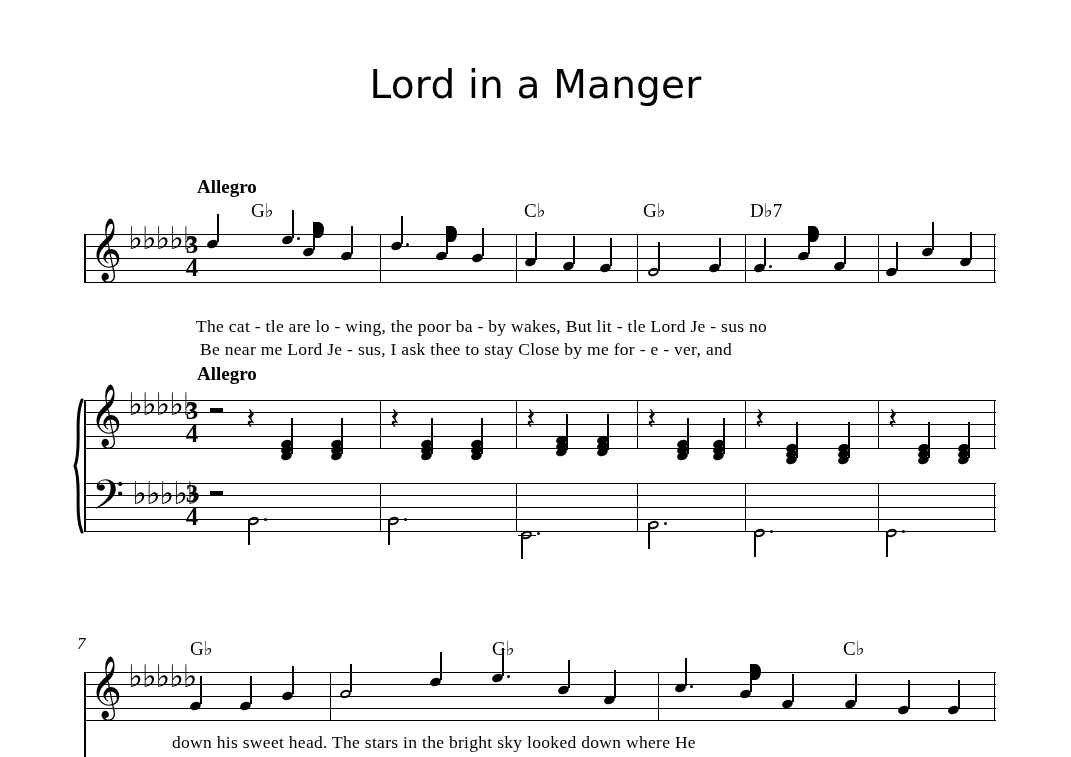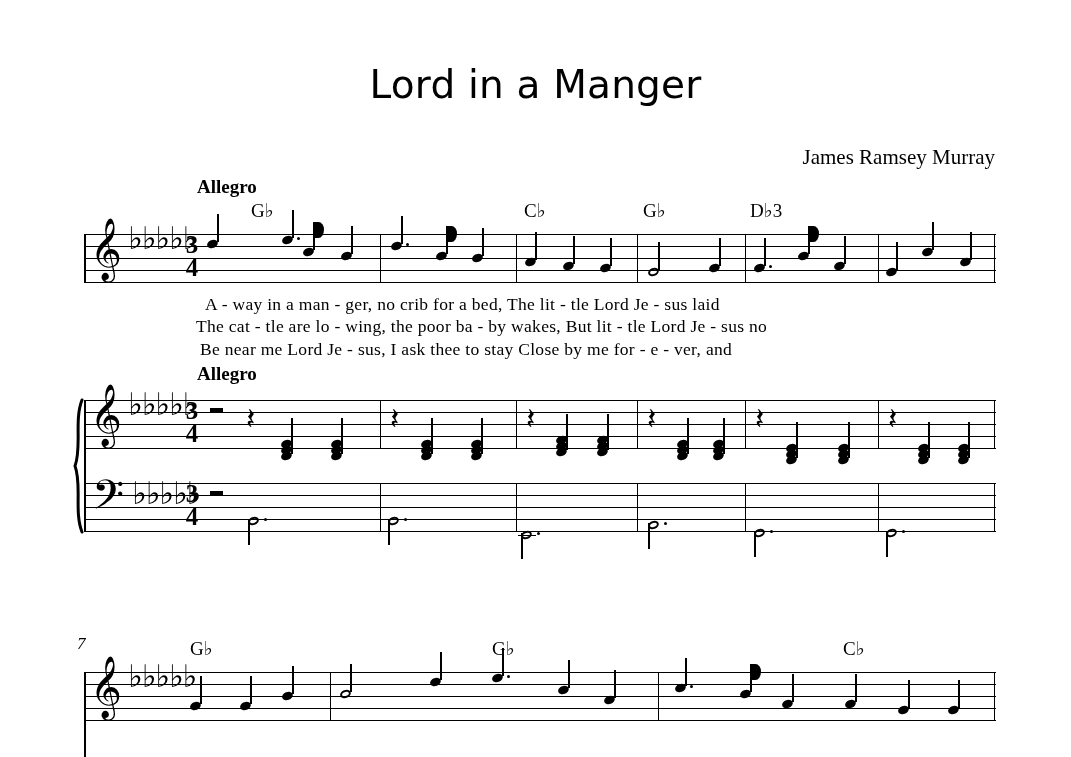--- a/index.html
+++ b/index.html
@@ -168,21 +168,20 @@
     height: 4.5px;
     background: #000;
   }
 </style>
 </head>
 <body>
 
 <div class="sheet">
 
   <div id="title">Lord in a Manger</div>
-  <div id="composer">James Ramsey Murray</div>
 
   <div class="tempo" id="tempo-vocal">Allegro</div>
   <div class="tempo" id="tempo-piano">Allegro</div>
 
   <div class="staff" style="left:84px; top:234px; width:912px; height:48px;">
     <div class="line" style="top:0px;"></div>
     <div class="line" style="top:12px;"></div>
     <div class="line" style="top:24px;"></div>
     <div class="line" style="top:36px;"></div>
     <div class="line" style="top:48px;"></div>
@@ -198,21 +197,21 @@
 
   <div class="timesig" style="left:182px; top:233px; width:20px;">
     <div>3</div>
     <div>4</div>
   </div>
 
   <div class="chord" style="left:251px; top:199px;">G♭</div>
   <div class="chord" style="left:524px; top:199px;">C♭</div>
   <div class="chord" style="left:643px; top:199px;">G♭</div>
   <div class="chord" style="left:750px; top:199px;">
-    <span>D♭3</span>
+    <span>D♭7</span>
   </div>
 
   <div class="barline" style="left:380px; top:234px; height:49px;"></div>
   <div class="barline" style="left:516px; top:234px; height:49px;"></div>
   <div class="barline" style="left:637px; top:234px; height:49px;"></div>
   <div class="barline" style="left:745px; top:234px; height:49px;"></div>
   <div class="barline" style="left:878px; top:234px; height:49px;"></div>
   <div class="barline" style="left:994px; top:234px; height:49px;"></div>
 
   <div class="nh" style="left:207px; top:240px;"></div>
@@ -268,21 +267,20 @@
 
   <div class="nh" style="left:886px; top:268px;"></div>
   <div class="stem" style="left:896px; top:242px; height:28px;"></div>
 
   <div class="nh" style="left:922px; top:248px;"></div>
   <div class="stem" style="left:932px; top:222px; height:28px;"></div>
 
   <div class="nh" style="left:960px; top:258px;"></div>
   <div class="stem" style="left:970px; top:232px; height:28px;"></div>
 
-  <div class="lyric-line" style="left:205px; top:294px; letter-spacing:0.3px;">A - way    in    a    man - ger,  no   crib  for  a    bed,    The    lit - tle Lord  Je - sus laid</div>
   <div class="lyric-line" style="left:200px; top:339px; letter-spacing:0.3px;">Be  near  me Lord  Je - sus,  I   ask thee to   stay   Close  by   me  for - e - ver, and</div>
   <div class="lyric-line" style="left:196px; top:316px; letter-spacing:0.3px;">The  cat - tle  are    lo - wing, the  poor ba - by  wakes,   But    lit - tle Lord  Je - sus  no</div>
 
   <div class="staff" style="left:84px; top:400px; width:912px; height:48px;">
     <div class="line" style="top:0px;"></div>
     <div class="line" style="top:12px;"></div>
     <div class="line" style="top:24px;"></div>
     <div class="line" style="top:36px;"></div>
     <div class="line" style="top:48px;"></div>
   </div>
@@ -511,14 +509,15 @@
 
   <div class="nh" style="left:845px; top:700px;"></div>
   <div class="stem" style="left:855px; top:674px; height:28px;"></div>
 
   <div class="nh" style="left:898px; top:706px;"></div>
   <div class="stem" style="left:908px; top:680px; height:28px;"></div>
 
   <div class="nh" style="left:948px; top:706px;"></div>
   <div class="stem" style="left:958px; top:680px; height:28px;"></div>
 
+  <div class="lyric-line" style="left:172px; top:732px; letter-spacing:0.3px;">down his sweet  head.      The    stars    in     the    bright   sky looked down where He</div>
 
 </div>
 
 </body></html>

